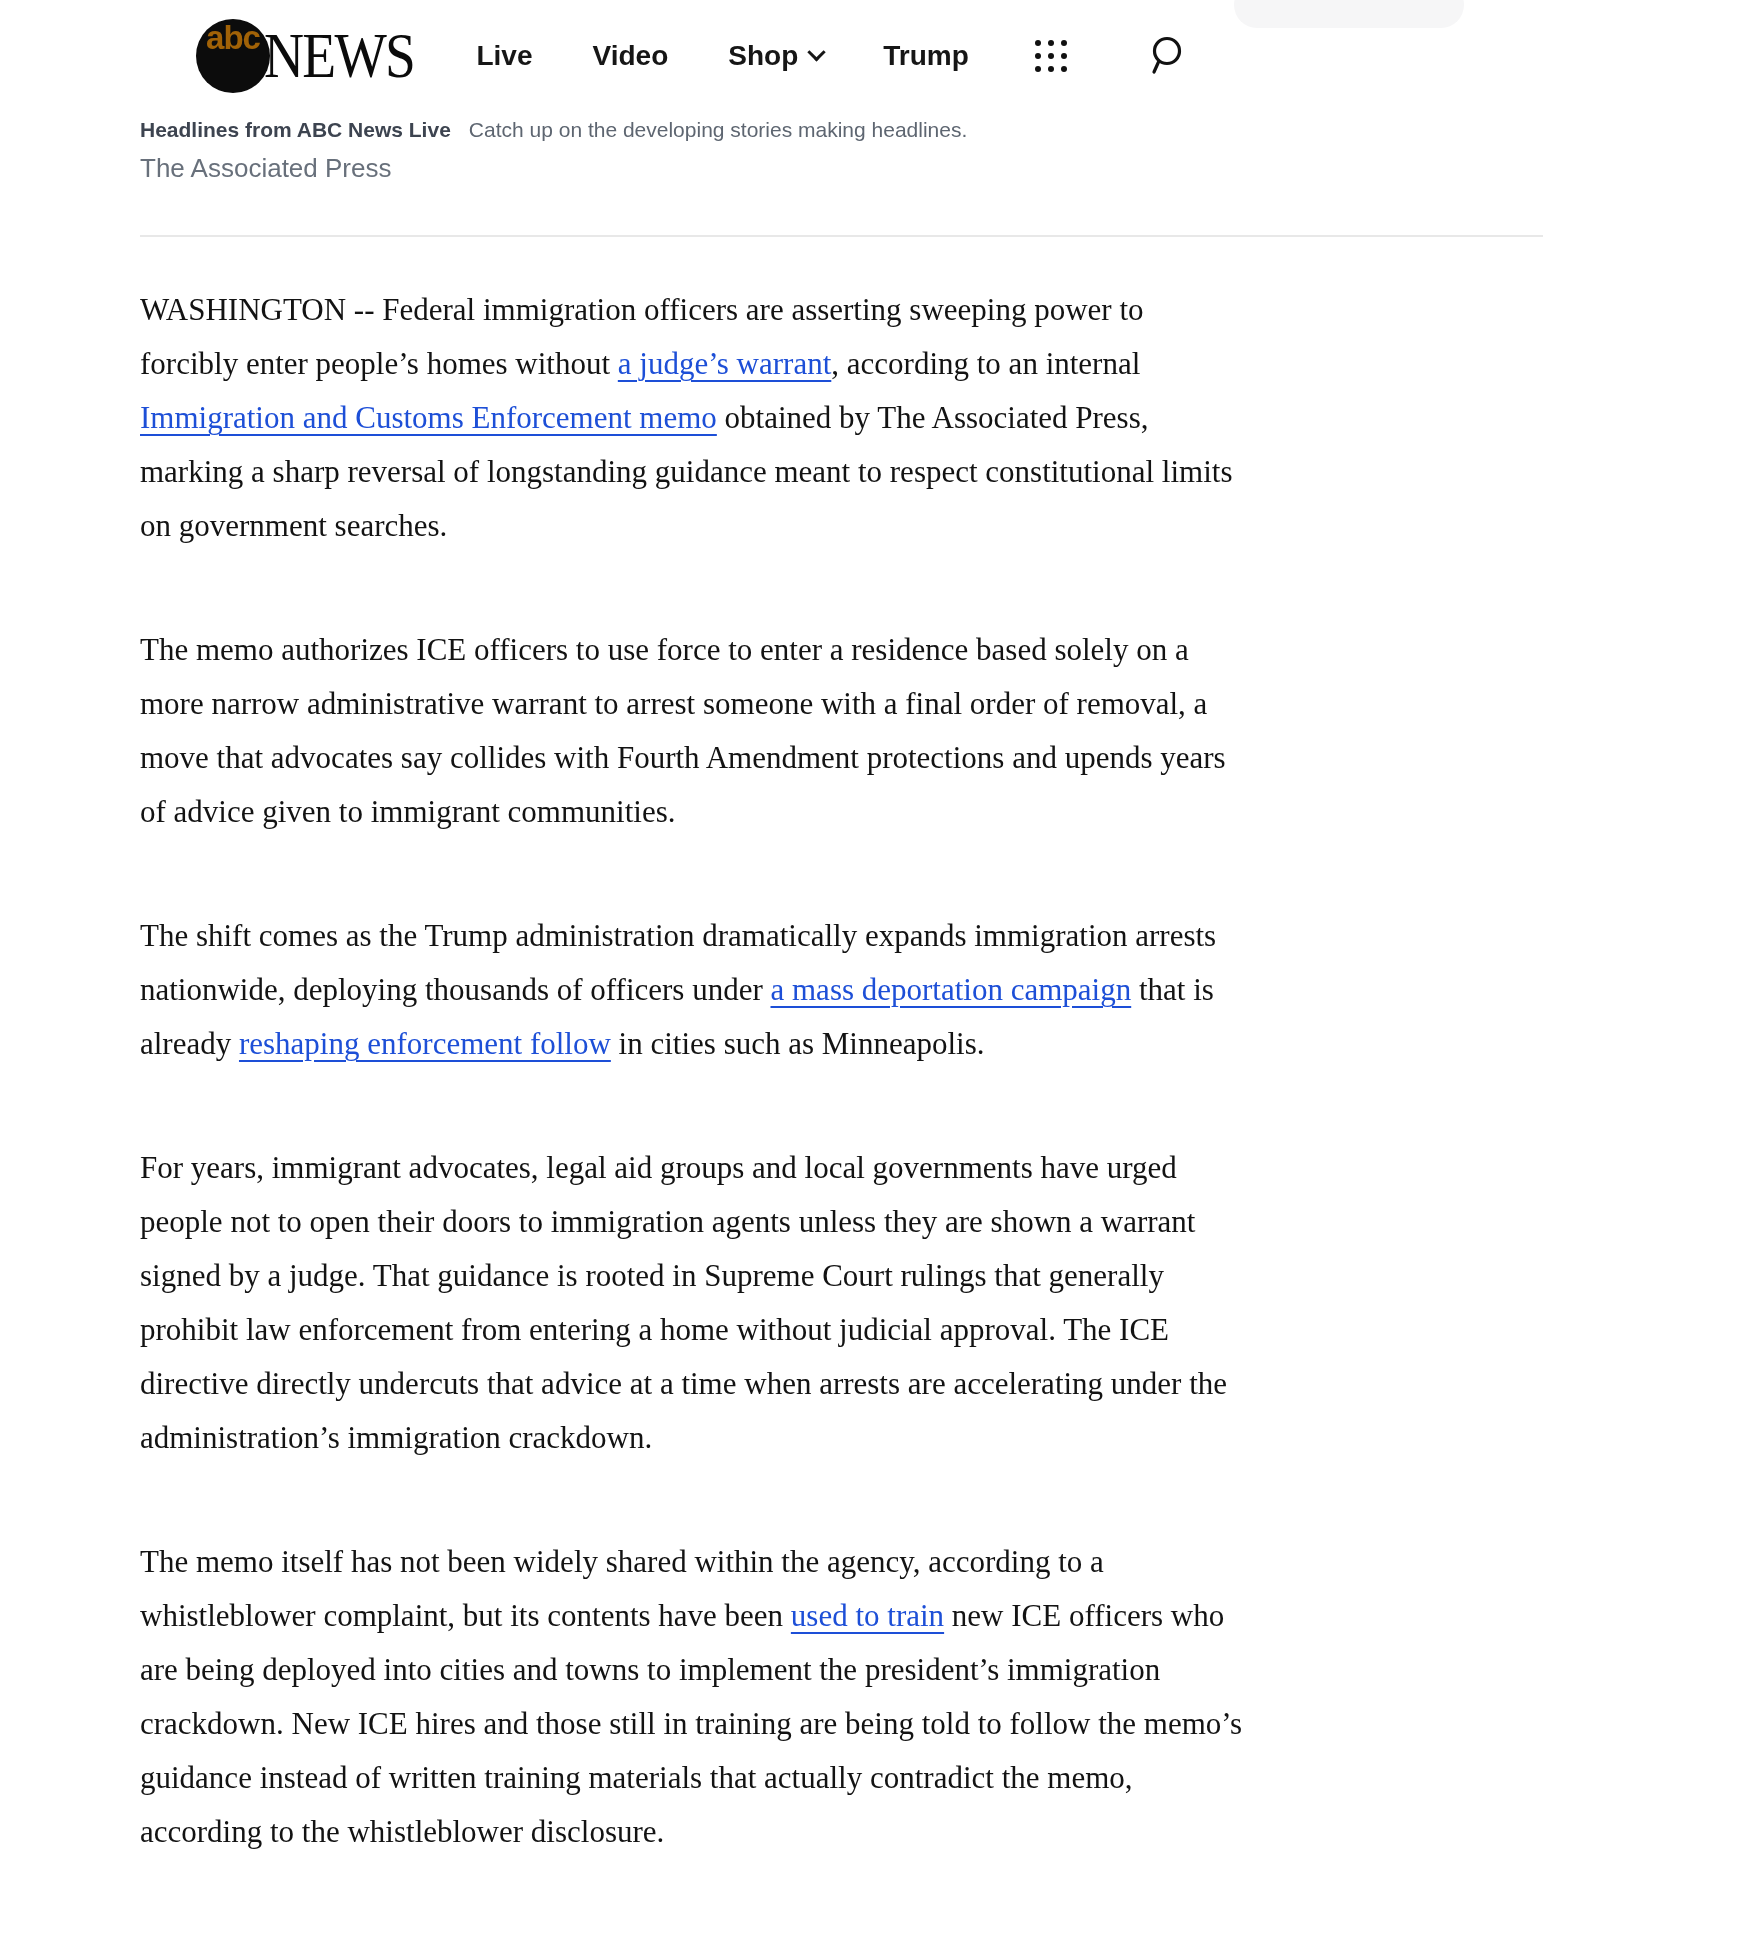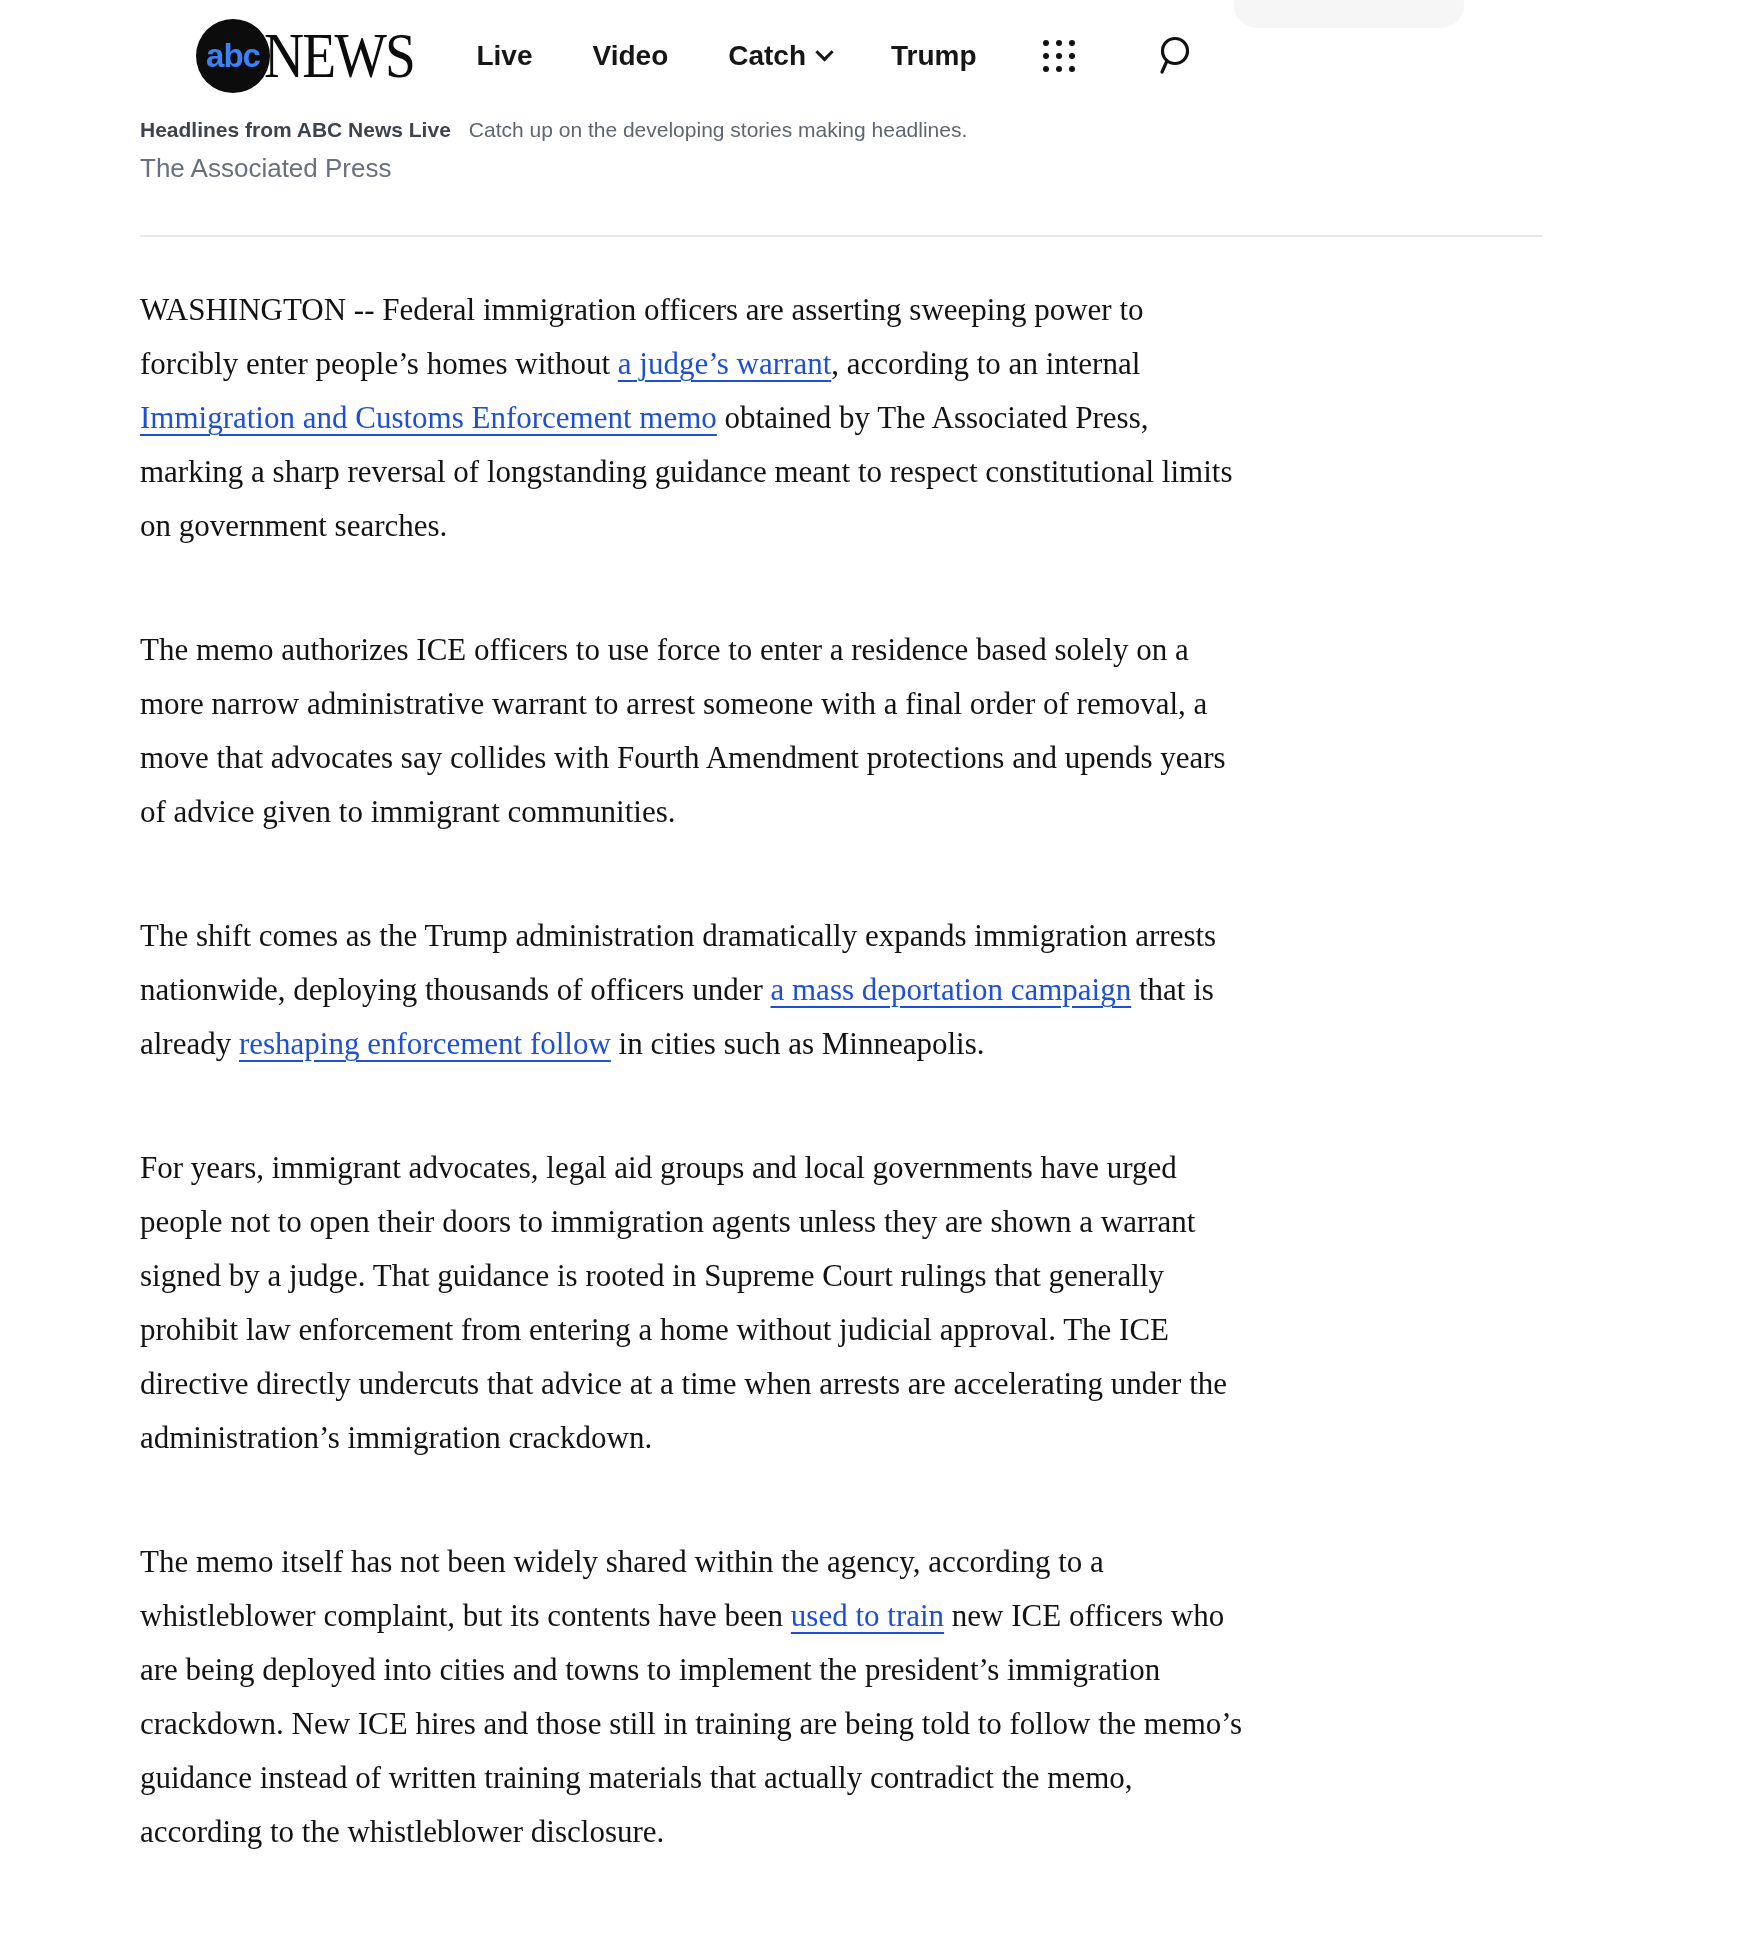--- a/index.html
+++ b/index.html
@@ -35,23 +35,22 @@
     display: flex;
     align-items: center;
     cursor: pointer;
     margin-right: 42px;
   }
   .logo-circle {
     width: 74px;
     height: 74px;
     border-radius: 50%;
     background: #0c0c0c;
-    color: #3b82f6;
-    display: flex;
-    align-items: center;
+    color: #a16207;
+    display: flex;
     justify-content: center;
     font-weight: 700;
     font-size: 33px;
     letter-spacing: -1px;
     z-index: 2;
   }
   .logo-news {
     font-family: "Liberation Serif", serif;
     font-size: 63px;
     color: #0b0b0b;
@@ -173,21 +172,21 @@
   </div>
 
   <nav class="nav-links">
     <a class="nav-item">
       <span>Live</span>
     </a>
     <a class="nav-item">
       <span>Video</span>
     </a>
     <a class="nav-item">
-      <span>Catch</span>
+      <span>Shop</span>
       <span class="chevron"></span>
     </a>
     <a class="nav-item">
       <span>Trump</span>
     </a>
   </nav>
 
   <div class="apps-grid">
     <span class="dot"></span>
     <span class="dot"></span>

